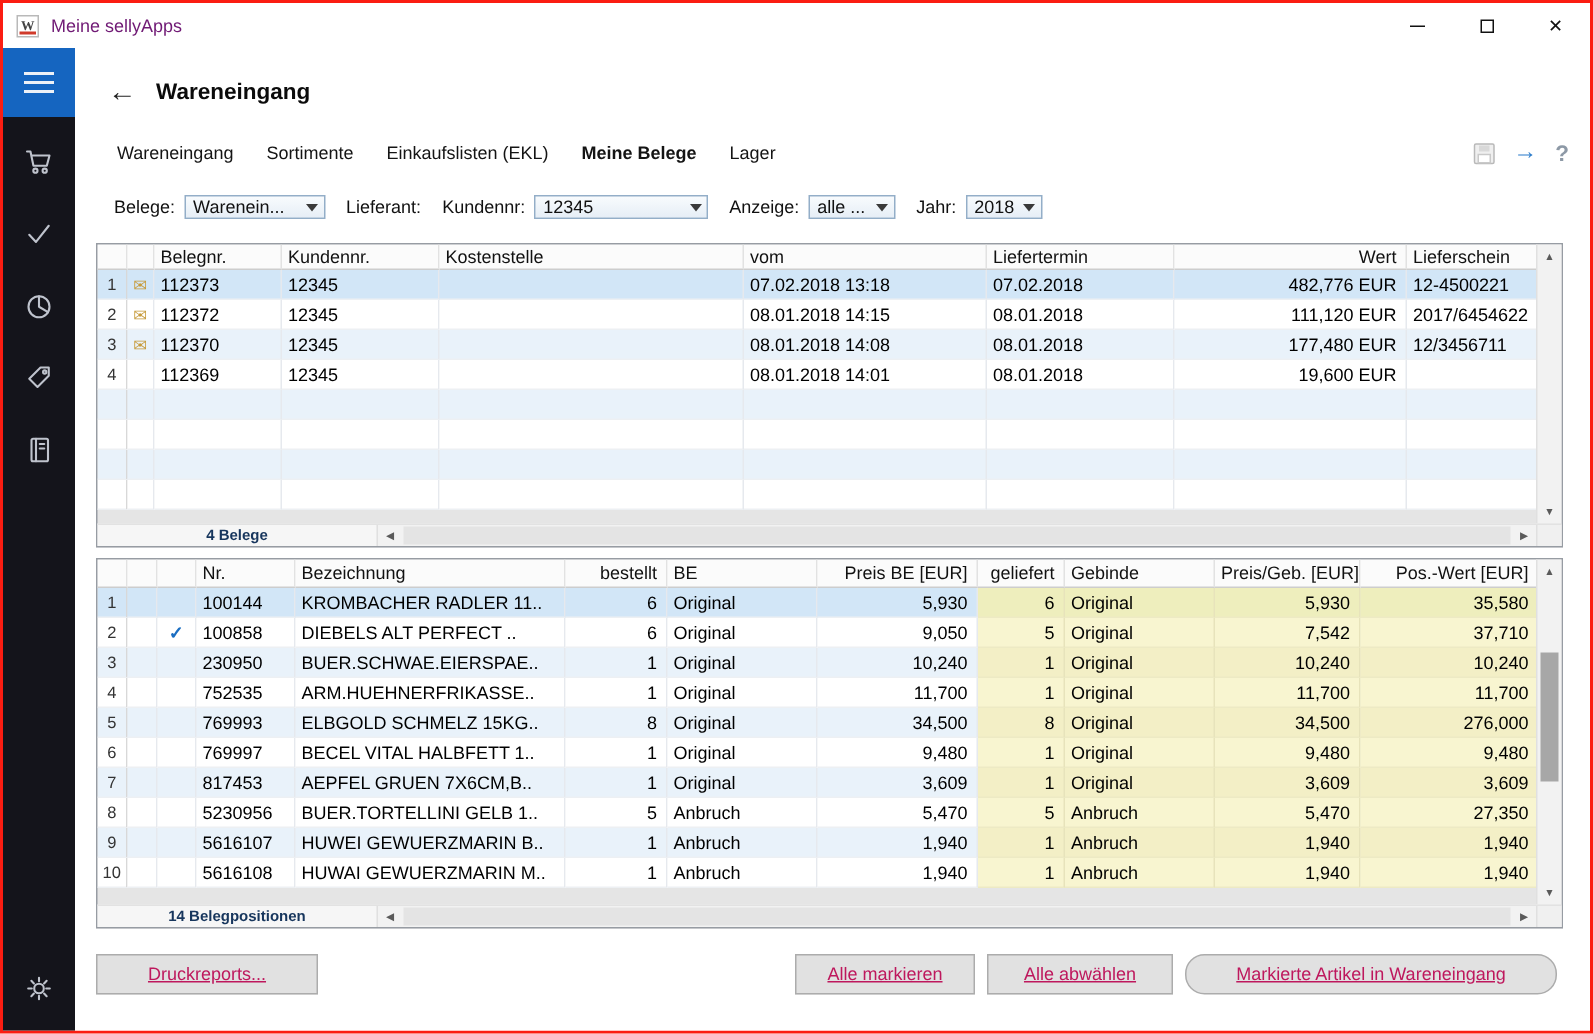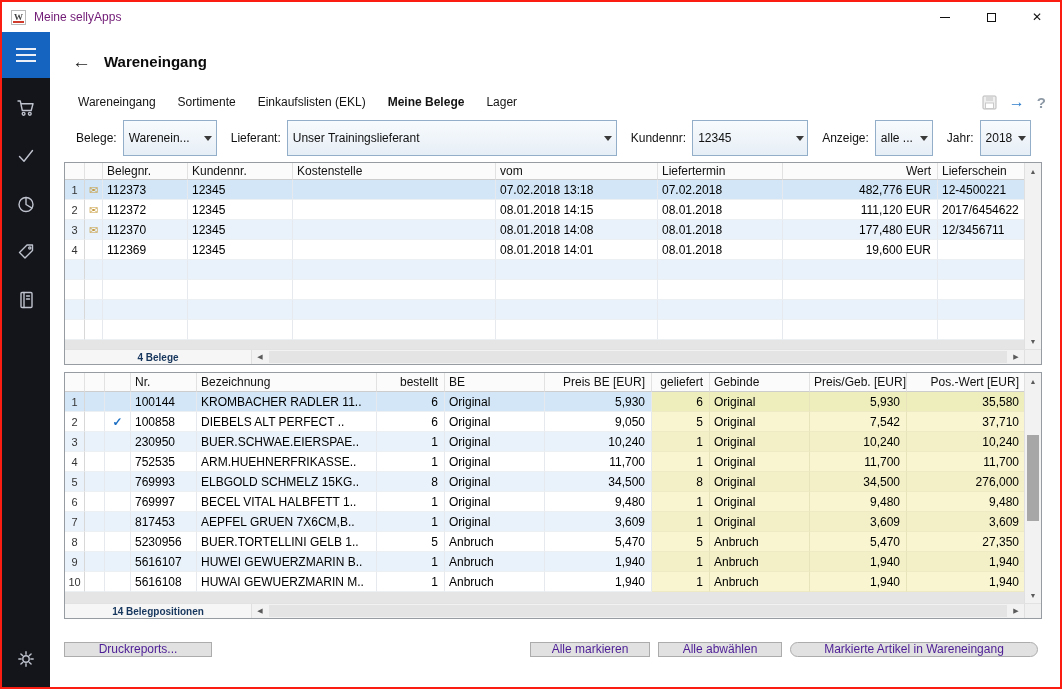--- a/index.html
+++ b/index.html
@@ -37,21 +37,21 @@
   .tab { color:#141414; white-space:nowrap; }
   .tab + .tab { margin-left:22px; }
   .tab.active { font-weight:bold; }
   .toolbar-icons { margin-left:auto; margin-right:14px; display:flex; gap:12px; align-items:center; }
   .icon-forward { color:#2f7ecb; font-size:16px; font-weight:bold; line-height:1; }
   .icon-help { color:#8d99a6; font-size:15px; font-weight:bold; line-height:1; }
   
   .filterbar { position:absolute; left:0; top:92px; right:0; height:28px; display:flex; align-items:center; }
   .flabel { margin-left:14px; white-space:nowrap; }
   .flabel.first { margin-left:26px; }
-  .combo { height:36px; margin-left:6px; border:1px solid #93aec8; background:linear-gradient(#f8fbfd,#e6eef6);
+  .combo { height:16px; margin-left:6px; border:1px solid #93aec8; background:linear-gradient(#f8fbfd,#e6eef6);
            display:flex; align-items:center; overflow:hidden; }
   .combo .val { padding:0 5px; white-space:nowrap; overflow:hidden; flex:1; }
   .combo .chev { width:15px; min-width:15px; height:100%; display:flex; align-items:center; justify-content:center; }
   .combo .chev::after { content:""; border-left:4px solid transparent; border-right:4px solid transparent; border-top:5px solid #3a3a3a; }
   .c1{width:94px;} .c2{width:330px;} .c3{width:116px;} .c4{width:58px;} .c5{width:51px;text-align:right;}
   
   .panel { position:absolute; left:14px; width:978px; border:1px solid #979ca3; background:#e5e5e5; }
   .panel.upper { top:130px; height:203px; }
   .panel.lower { top:340px; height:247px; }
   .grid { position:absolute; left:0; top:0; right:17px; bottom:15px; overflow:hidden; }
@@ -80,22 +80,22 @@
   .panel.lower .vthumb { top:62px; height:86px; }
   .panel-footer { position:absolute; left:0; right:0; bottom:0; height:15px; background:#f6f6f6; border-top:1px solid #e2e2e2;
                   display:flex; align-items:stretch; }
   .count { width:186px; display:flex; align-items:center; justify-content:center; font-size:10px; font-weight:bold; color:#17365d; }
   .hscroll { flex:1; background:#f2f2f2; border-left:1px solid #e0e0e0; display:flex; align-items:center; }
   .hscroll .sa { width:16px; height:100%; display:flex; align-items:center; justify-content:center; font-size:7px; color:#5a5a5a; }
   .hthumb { flex:1; height:12px; background:#e4e4e4; margin:0 1px; }
   .corner { width:17px; background:#f0f0f0; border-left:1px solid #e0e0e0; }
   
   .bottombar { position:absolute; left:0; right:0; top:602px; height:30px; display:flex; align-items:center; }
-  .btn { height:15px; background:#e1e1e1; border:1px solid #acacac; font-size:12px; color:#4c1d95;
-         display:flex; align-items:center; justify-content:center; white-space:nowrap; }
+  .btn { height:27px; background:#e1e1e1; border:1px solid #acacac; font-size:12px; color:#be185d;
+         display:flex; align-items:center; justify-content:center; white-space:nowrap;text-decoration:underline; }
   .btn.druck { margin-left:14px; width:148px; }
   .right-btns { margin-left:auto; margin-right:22px; display:flex; gap:8px; }
   .btn.markieren { width:120px;text-align:center; } .btn.abwaehlen { width:124px; } .btn.markierte { width:248px;border-radius:13px; }
 </style>
 </head>
 <body>
 
 <div class="titlebar">
   <div class="app-icon">
       <span>W</span>
@@ -182,24 +182,20 @@
     </span>
   </div>
 
   <div class="filterbar">
     <span class="flabel first">Belege:</span>
     <span class="combo c1">
       <span class="val">Warenein...</span>
       <span class="chev"></span>
     </span>
     <span class="flabel">Lieferant:</span>
-    <span class="combo c2">
-      <span class="val">Unser Trainingslieferant</span>
-      <span class="chev"></span>
-    </span>
     <span class="flabel">Kundennr:</span>
     <span class="combo c3">
       <span class="val">12345</span>
       <span class="chev"></span>
     </span>
     <span class="flabel">Anzeige:</span>
     <span class="combo c4">
       <span class="val">alle ...</span>
       <span class="chev"></span>
     </span>

